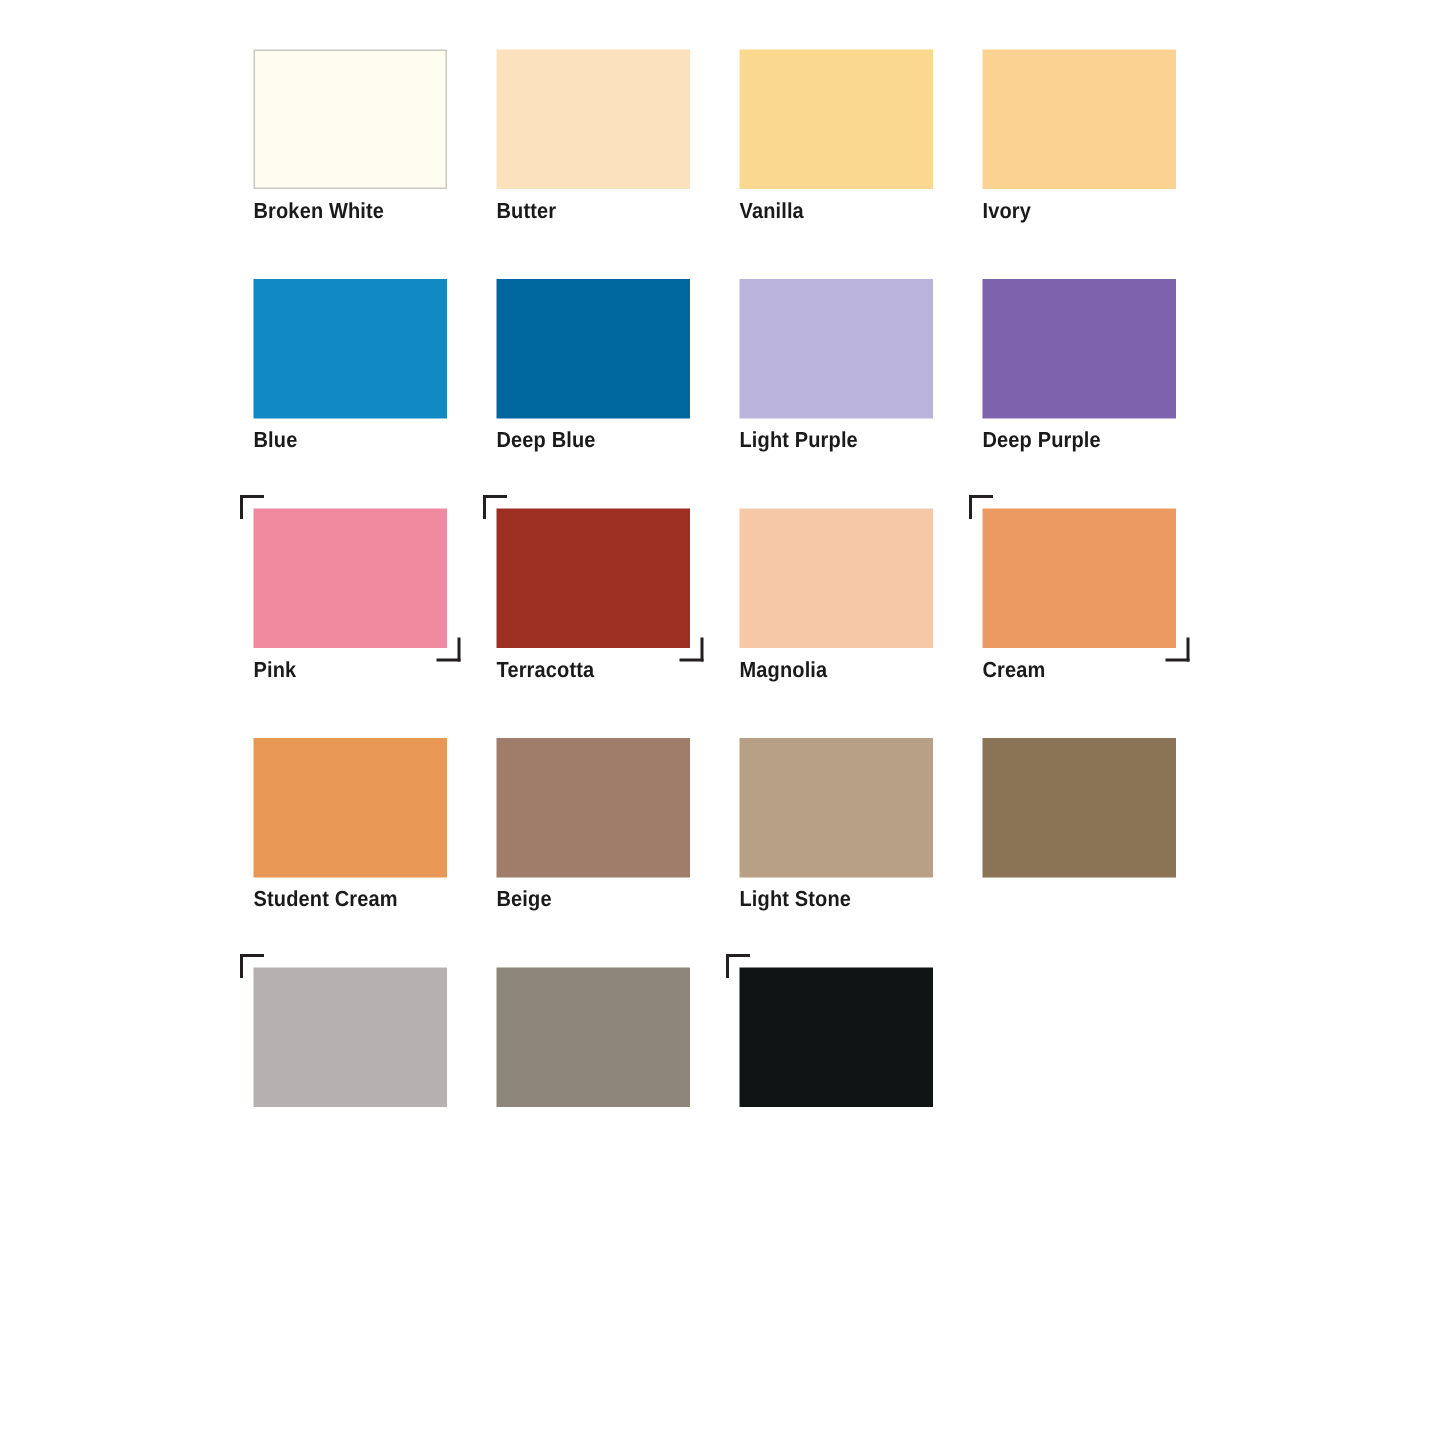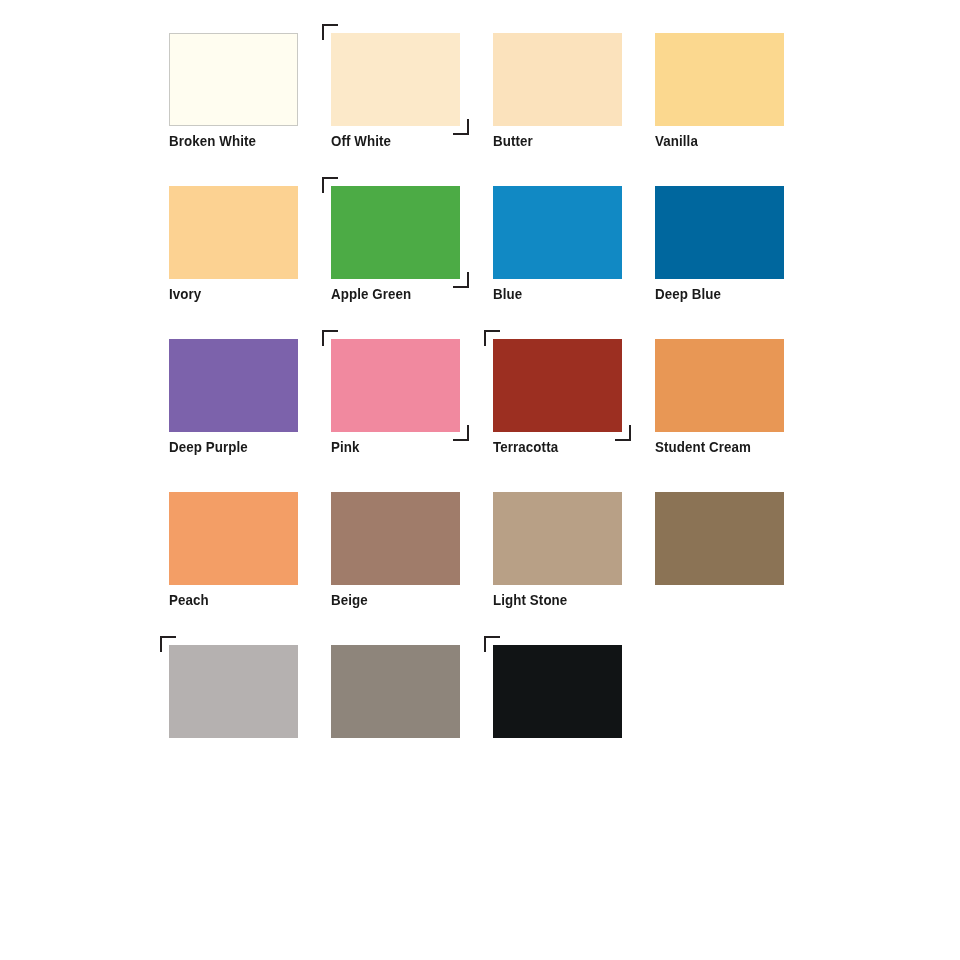--- a/index.html
+++ b/index.html
@@ -86,78 +86,75 @@
 </head>
 <body>
 
 <div id="palette-sheet">
   <div class="palette-grid">
       <div class="swatch-cell">
         <div class="swatch-chip outlined" style="background-color: rgb(255, 253, 240);"></div>
         <div class="swatch-label">Broken White</div>
       </div>
       <div class="swatch-cell">
-        <div class="swatch-chip" style="background-color: rgb(252, 233, 201);">
-          <span class="corner-mark tl"></span>
-          <span class="corner-mark br"></span>
-        </div>
-        <div class="swatch-label">Off White</div>
-      </div>
-      <div class="swatch-cell">
         <div class="swatch-chip" style="background-color: rgb(251, 226, 188);"></div>
         <div class="swatch-label">Butter</div>
       </div>
       <div class="swatch-cell">
         <div class="swatch-chip" style="background-color: rgb(251, 216, 143);"></div>
         <div class="swatch-label">Vanilla</div>
       </div>
       <div class="swatch-cell">
         <div class="swatch-chip" style="background-color: rgb(252, 210, 146);"></div>
         <div class="swatch-label">Ivory</div>
       </div>
       <div class="swatch-cell">
-        <div class="swatch-chip" style="background-color: rgb(76, 171, 69);">
-          <span class="corner-mark tl"></span>
-          <span class="corner-mark br"></span>
-        </div>
-        <div class="swatch-label">Apple Green</div>
-      </div>
-      <div class="swatch-cell">
         <div class="swatch-chip" style="background-color: rgb(17, 137, 196);"></div>
         <div class="swatch-label">Blue</div>
       </div>
       <div class="swatch-cell">
         <div class="swatch-chip" style="background-color: rgb(0, 103, 158);"></div>
         <div class="swatch-label">Deep Blue</div>
+      </div>
+      <div class="swatch-cell">
+        <div class="swatch-chip" style="background-color: rgb(186, 180, 220);"></div>
+        <div class="swatch-label">Light Purple</div>
       </div>
       <div class="swatch-cell">
         <div class="swatch-chip" style="background-color: rgb(124, 98, 171);"></div>
         <div class="swatch-label">Deep Purple</div>
       </div>
       <div class="swatch-cell">
         <div class="swatch-chip" style="background-color: rgb(241, 137, 159);">
           <span class="corner-mark tl"></span>
           <span class="corner-mark br"></span>
         </div>
         <div class="swatch-label">Pink</div>
       </div>
       <div class="swatch-cell">
         <div class="swatch-chip" style="background-color: rgb(156, 47, 33);">
           <span class="corner-mark tl"></span>
           <span class="corner-mark br"></span>
         </div>
         <div class="swatch-label">Terracotta</div>
       </div>
       <div class="swatch-cell">
+        <div class="swatch-chip" style="background-color: rgb(247, 200, 167);"></div>
+        <div class="swatch-label">Magnolia</div>
+      </div>
+      <div class="swatch-cell">
+        <div class="swatch-chip" style="background-color: rgb(237, 154, 98);">
+          <span class="corner-mark tl"></span>
+          <span class="corner-mark br"></span>
+        </div>
+        <div class="swatch-label">Cream</div>
+      </div>
+      <div class="swatch-cell">
         <div class="swatch-chip" style="background-color: rgb(232, 151, 85);"></div>
         <div class="swatch-label">Student Cream</div>
-      </div>
-      <div class="swatch-cell">
-        <div class="swatch-chip" style="background-color: rgb(243, 158, 102);"></div>
-        <div class="swatch-label">Peach</div>
       </div>
       <div class="swatch-cell">
         <div class="swatch-chip" style="background-color: rgb(160, 124, 106);"></div>
         <div class="swatch-label">Beige</div>
       </div>
       <div class="swatch-cell">
         <div class="swatch-chip" style="background-color: rgb(184, 160, 134);"></div>
         <div class="swatch-label">Light Stone</div>
       </div>
       <div class="swatch-cell">

